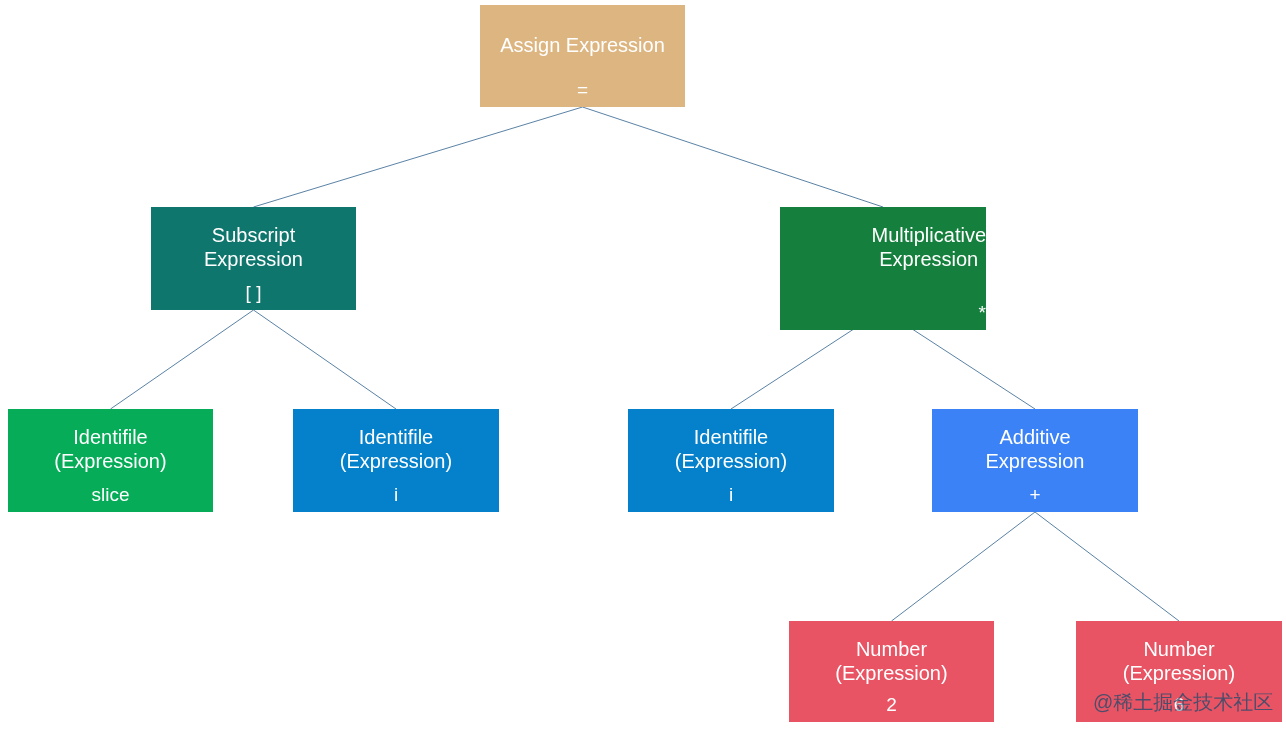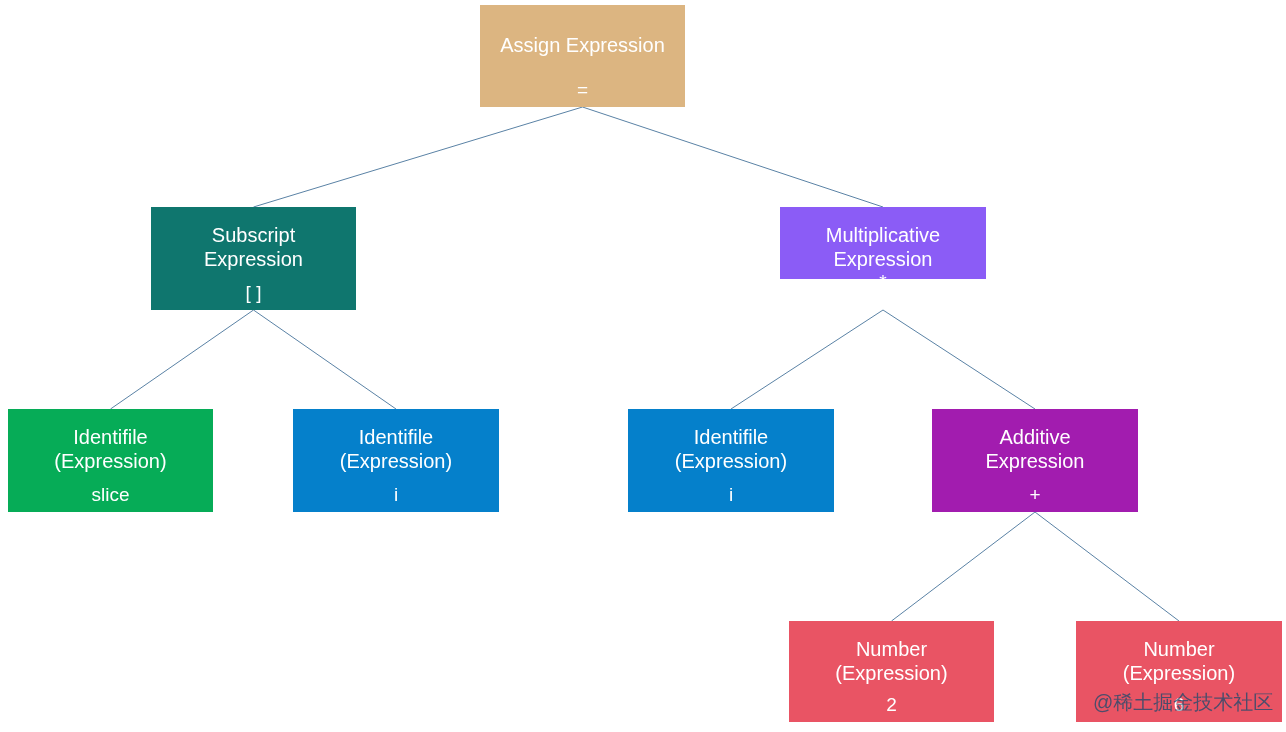--- a/index.html
+++ b/index.html
@@ -83,21 +83,21 @@
   </div>
 
   <div class="node" style="left: 151px; top: 207px; width: 205px; height: 103px; background: #0f766e;">
     <div class="node-title">
       <div>Subscript</div>
       <div>Expression</div>
     </div>
     <div class="node-symbol">[ ]</div>
   </div>
 
-  <div class="node" style="left: 780px; top: 207px; width: 206px; height: 72px; background: #8b5cf6;">
+  <div class="node" style="left: 780px; top: 207px; width: 206px; height: 123px; background: #15803d; align-items: flex-end;">
     <div class="node-title">
       <div>Multiplicative</div>
       <div>Expression</div>
     </div>
     <div class="node-symbol">*</div>
   </div>
 
   <div class="node" style="left: 8px; top: 409px; width: 205px; height: 103px; background: rgb(6, 172, 87);">
     <div class="node-title">
       <div>Identifile</div>
@@ -115,21 +115,21 @@
   </div>
 
   <div class="node" style="left: 628px; top: 409px; width: 206px; height: 103px; background: rgb(5, 128, 203);">
     <div class="node-title">
       <div>Identifile</div>
       <div>(Expression)</div>
     </div>
     <div class="node-symbol">i</div>
   </div>
 
-  <div class="node" style="left: 932px; top: 409px; width: 206px; height: 103px; background: #a21caf;">
+  <div class="node" style="left: 932px; top: 409px; width: 206px; height: 103px; background: #3b82f6;">
     <div class="node-title">
       <div>Additive</div>
       <div>Expression</div>
     </div>
     <div class="node-symbol">+</div>
   </div>
 
   <div class="node" style="left: 789px; top: 621px; width: 205px; height: 101px; background: rgb(233, 84, 100);">
     <div class="node-title">
       <div>Number</div>

